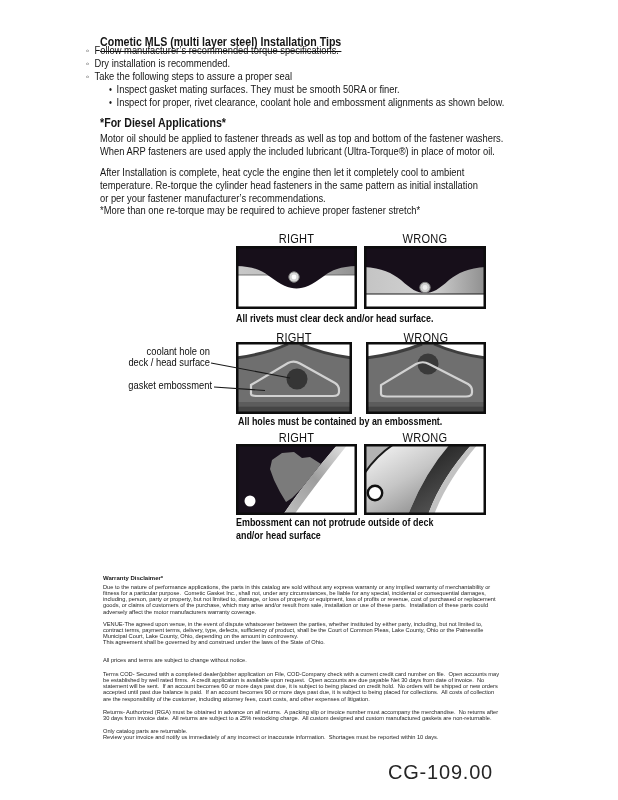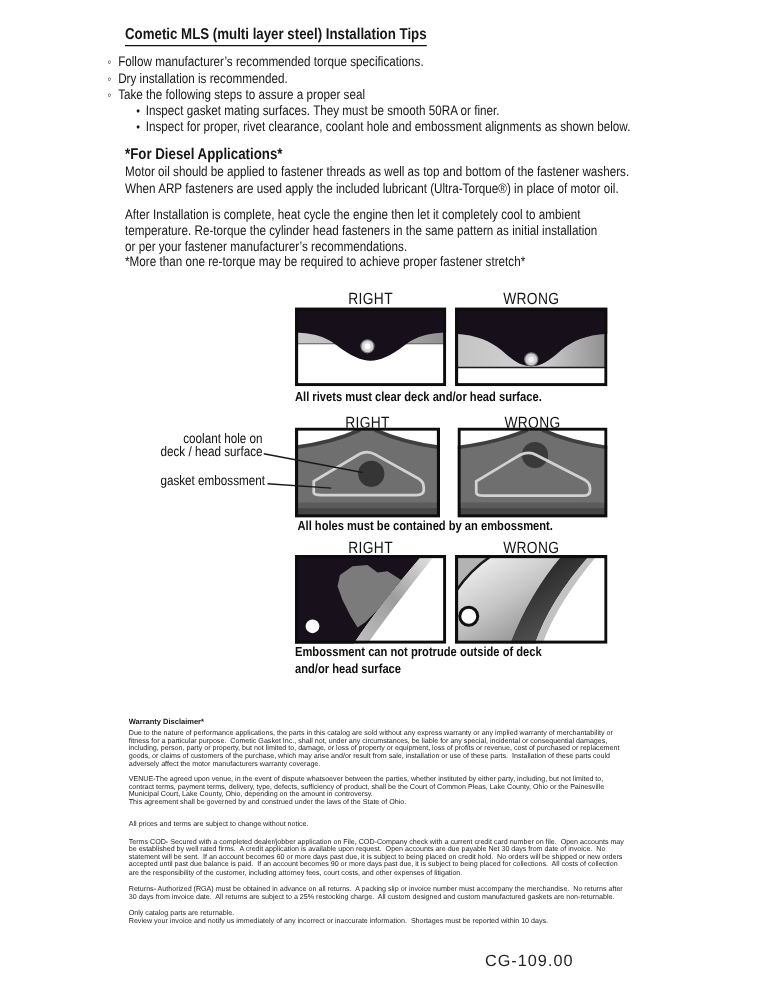--- a/index.html
+++ b/index.html
@@ -26,28 +26,28 @@
   .sb-glyph  { width:9px; flex:0 0 9px; font-size:10px; line-height:13px; }
   .sec-head  { font-size:12.5px; font-weight:bold; white-space:pre; }
 
   .fig-label { font-size:13px; letter-spacing:0.3px; text-align:center; color:#121212; }
   .fig-cap   { font-size:10.5px; font-weight:bold; line-height:12.5px; white-space:pre-line; color:#0e0e0e; }
   .fig-ann   { font-size:11px; line-height:10.8px; text-align:right; white-space:pre-line; color:#0e0e0e; }
   .fig-img svg { display:block; }
 
   .warr-head { font-size:6px; font-weight:bold; white-space:pre; }
   .warr-p    { font-size:5.7px; line-height:6.15px; white-space:pre; color:#1d1d1d; }
-  .doc-code  { font-size:13px; letter-spacing:0.8px; color:#262626; white-space:pre; }
+  .doc-code  { font-size:20px; letter-spacing:0.8px; color:#262626; white-space:pre; }
 </style>
 </head>
 <body>
 
 <div class="page">
 
-  <div class="abs" style="left:100px; top:18px;">
+  <div class="abs" style="left:100px; top:32px;">
     <span class="doc-title cond">Cometic MLS (multi layer steel) Installation Tips</span>
   </div>
 
   <div class="abs bullets cond" style="left:86px; top:44px;">
     <div class="b-row">
       <span class="b-glyph">◦</span>
       <span>Follow manufacturer’s recommended torque specifications.</span>
     </div>
     <div class="b-row">
       <span class="b-glyph">◦</span>

